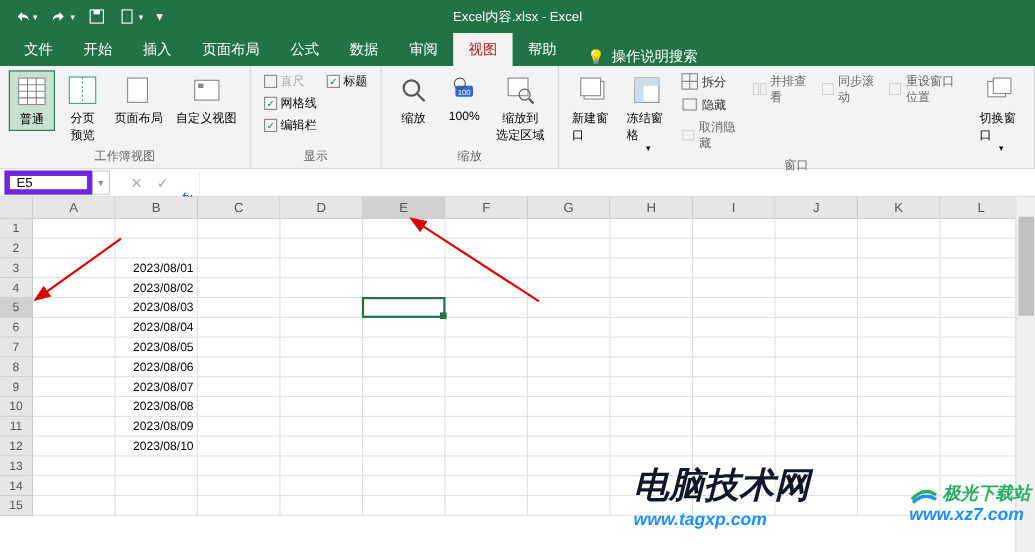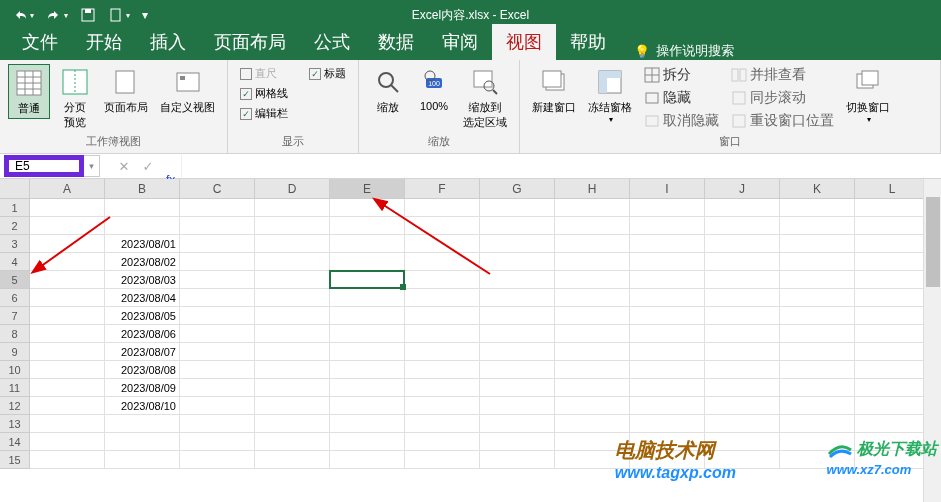--- a/index.html
+++ b/index.html
@@ -5,35 +5,35 @@
     * { margin: 0; padding: 0; box-sizing: border-box; font-family: "Microsoft YaHei", "Segoe UI", sans-serif; }
     body { background: #fff; width: 941px; height: 502px; overflow: hidden; position: relative; }
     
     .titlebar { background: #217346; height: 30px; display: flex; align-items: center; padding: 0 8px; color: #fff; }
     .qat { display: flex; align-items: center; gap: 4px; }
     .qat-item { padding: 2px 4px; font-size: 12px; display: flex; align-items: center; }
     .qat-icon { width: 16px; height: 16px; display: inline-block; }
     .title-text { position: absolute; left: 50%; transform: translateX(-50%); font-size: 12px; text-align: right; }
     
     .tabs { background: #217346; height: 30px; display: flex; align-items: flex-end; padding-left: 8px; }
-    .tab { padding: 6px 14px; font-size: 18px; color: #fff; cursor: pointer; }
+    .tab { padding: 6px 14px; font-size: 13px; color: #fff; cursor: pointer; }
     .tab.active { background: #f3f3f3; color: #b91c1c; }
     .help-grp { display: flex; align-items: center; color: #fff; font-size: 13px; margin-left: 8px; }
     .lightbulb { margin: 0 6px; }
     
     .ribbon { background: #f3f3f3; height: 94px; border-bottom: 1px solid #d4d4d4; display: flex; }
     .ribbon-group { border-right: 1px solid #d4d4d4; padding: 4px 8px 2px; display: flex; flex-direction: column; justify-content: space-between; }
     .ribbon-group-content { display: flex; gap: 4px; flex: 1; align-items: flex-start; }
     .ribbon-group-label { font-size: 11px; color: #666; text-align: center; padding: 2px 0; }
     .big-btn { display: flex; flex-direction: column; align-items: center; padding: 2px 4px; cursor: pointer; font-size: 11px; min-width: 42px; }
     .big-btn-icon { width: 32px; height: 32px; margin-bottom: 2px; display: flex; align-items: center; justify-content: center; }
     .big-btn.active { background: #c8e0d0; border: 1px solid #217346; text-align: right; }
     .chk-row { display: flex; align-items: center; font-size: 11px; padding: 2px 4px; gap: 3px; }
     .chk { width: 12px; height: 12px; border: 1px solid #888; display: inline-flex; align-items: center; justify-content: center; font-size: 9px; color: #217346; }
-    .small-btn { display: flex; align-items: center; font-size: 14px; padding: 2px 4px; gap: 3px; color: #666; }
+    .small-btn { display: flex; align-items: center; font-size: 11px; padding: 2px 4px; gap: 3px; color: #666; }
     .small-btn.enabled { color: #333; }
     .small-icon { width: 16px; height: 16px; }
     
     .formula-bar { height: 25px; border-bottom: 1px solid #d4d4d4; display: flex; align-items: center; background: #fff; }
     .name-box { width: 80px; height: 22px; border: 5px solid #6d28d9; padding: 0 6px; font-size: 12px; display: flex; align-items: center; margin-left: 4px; }
     .name-drop { width: 16px; height: 22px; border: 1px solid #ccc; border-left: none; display: flex; align-items: center; justify-content: center; font-size: 9px; color: #888; }
     .fb-sep { width: 12px; }
     .fb-btn { width: 24px; text-align: center; color: #aaa; font-size: 13px; }
     .fx { font-size: 12px; color: #1d4ed8; padding: 0 6px; margin-top: 28px; }
     
@@ -46,26 +46,26 @@
     .row-h { height: 18px; background: #e6e6e6; border-right: 1px solid #ccc; border-bottom: 1px solid #ccc; text-align: center; font-size: 11px; color: #555; line-height: 18px; }
     .row-h.sel { background: #d0d0d0; }
     .cells { position: absolute; left: 30px; top: 20px; }
     .row { display: flex; height: 18px; }
     .cell { width: 75px; border-right: 1px solid #e0e0e0; border-bottom: 1px solid #e0e0e0; font-size: 11px; padding: 0 3px; line-height: 18px; text-align: right; overflow: hidden; }
     .active-cell { position: absolute; border: 2px solid #217346; background: rgba(255,255,255,0.3); pointer-events: none; }
     .active-handle { position: absolute; right: -3px; bottom: -3px; width: 6px; height: 6px; background: #217346; }
     
     .arrow { position: absolute; pointer-events: none; }
     .watermark1 { position: absolute; right: 205px; bottom: 20px; }
-    .wm-red { color: #a16207; font-size: 20px; font-weight: bold; font-style: italic; }
+    .wm-red { color: #0f172a; font-size: 32px; font-weight: bold; font-style: italic; }
     .wm-blue { color: #1e90ff; font-size: 16px; font-weight: bold; font-style: italic; }
     .wm-tag { position: absolute; right: 115px; bottom: 22px; background: #2196f3; color: #fff; font-size: 28px; font-weight: bold; font-style: italic; padding: 8px 10px; border-radius: 6px; }
     .wm-jg { position: absolute; right: 4px; bottom: 24px; font-size: 16px; font-style: italic; font-weight: bold; }
     .wm-jg .g1 { color: #27ae60; }
-    .wm-jg-url { font-size: 13px; color: #1e90ff; }
+    .wm-jg-url { font-size: 16px; color: #1e90ff; }
     .scroll-v { position: absolute; right: 0; top: 0; width: 18px; height: 100%; background: #f0f0f0; border-left: 1px solid #ddd; }
     .scroll-thumb { position: absolute; left: 2px; top: 18px; width: 14px; height: 90px; background: #c0c0c0; }
     .dropdown-arr { font-size: 8px; margin-left: 2px; }
   </style>
 </head>
 <body>
 
 <div class="titlebar">
   <div class="qat">
     <span class="qat-item">
@@ -155,21 +155,21 @@
             </svg>
           </div>
         <span>自定义视图</span>
       </div>
     </div>
     <div class="ribbon-group-label">工作簿视图</div>
   </div>
 
   <div class="ribbon-group">
     <div class="ribbon-group-content" style="flex-direction:column;gap:1px">
-      <div style="display:flex;gap:24px">
+      <div style="display:flex;gap:12px">
         <div class="chk-row" style="color:#aaa">
             <span class="chk"></span>
             <span>直尺</span>
           </div>
         <div class="chk-row">
             <span class="chk">✓</span>
             <span>标题</span>
           </div>
       </div>
       <div class="chk-row">
@@ -257,21 +257,21 @@
             </svg>
             <span>隐藏</span>
           </div>
         <div class="small-btn">
             <svg class="small-icon" viewBox="0 0 16 16">
               <rect x="2" y="3" width="12" height="10" fill="none" stroke="#ccc"></rect>
             </svg>
             <span>取消隐藏</span>
           </div>
       </div>
-      <div style="display:flex;flex-direction:column;gap:1px">
+      <div style="display:flex;flex-direction:row;gap:1px">
         <div class="small-btn">
             <svg class="small-icon" viewBox="0 0 16 16">
               <rect x="1" y="2" width="6" height="12" fill="none" stroke="#ccc"></rect>
               <rect x="9" y="2" width="6" height="12" fill="none" stroke="#ccc"></rect>
             </svg>
             <span>并排查看</span>
           </div>
         <div class="small-btn">
             <svg class="small-icon" viewBox="0 0 16 16">
               <rect x="2" y="2" width="12" height="12" fill="none" stroke="#ccc"></rect>

